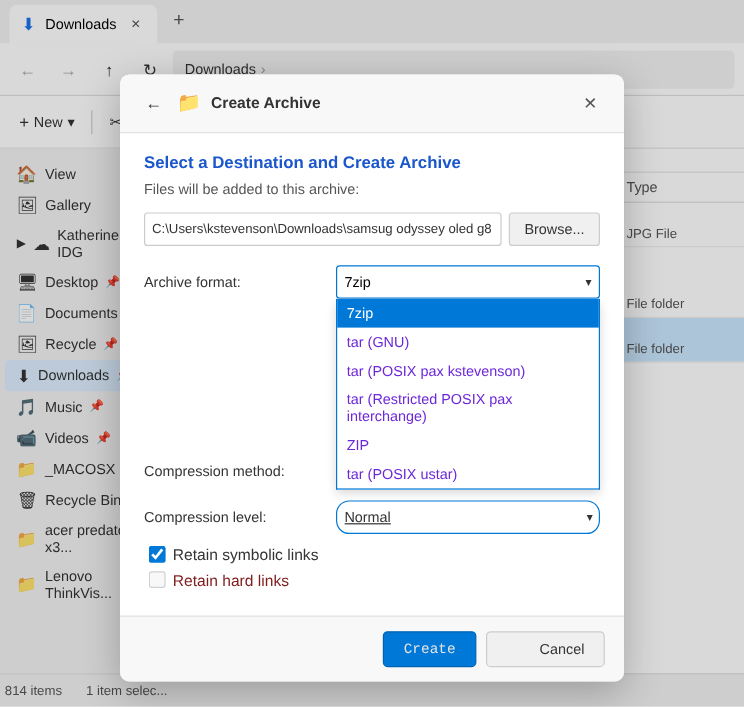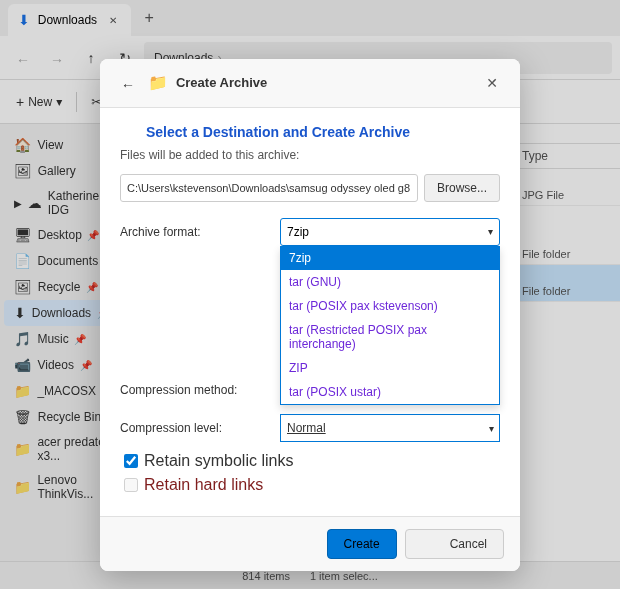--- a/index.html
+++ b/index.html
@@ -195,21 +195,20 @@
     .status-bar {
       height: 28px;
       background: #f3f3f3;
       border-top: 1px solid #e0e0e0;
       display: flex;
       align-items: center;
       padding: 0 4px;
       gap: 20px;
       font-size: 11px;
       color: #555;
-      justify-content: center;
     }
 
     
     .modal-overlay {
       position: absolute;
       top: 0; left: 0;
       width: 620px; height: 589px;
       background: rgba(0,0,0,0.15);
       display: flex;
       align-items: center;
@@ -256,21 +255,20 @@
     }
 
     .modal-body {
       padding: 16px 20px;
     }
     .modal-section-title {
       font-size: 14px;
       font-weight: 600;
       color: #1a56cc;
       margin-bottom: 8px;
-      margin-left: 26px;
     }
     .modal-description {
       font-size: 12px;
       color: #555;
       margin-bottom: 12px;
     }
 
     .modal-path-row {
       display: flex;
       align-items: center;
@@ -309,21 +307,21 @@
       color: #333;
     }
     .modal-select-wrapper {
       flex: 1;
       position: relative;
     }
     .modal-select {
       width: 100%;
       height: 28px;
       border: 1px solid #0078d7;
-      border-radius: 0;
+      border-radius: 11px;
       padding: 0 6px;
       font-size: 12px;
       color: #333;
       background: #fff;
       appearance: none;
       cursor: pointer;
       text-decoration: underline;
     }
     .select-arrow {
       position: absolute;
@@ -360,21 +358,21 @@
       align-items: center;
       gap: 6px;
       margin-bottom: 6px;
       padding-left: 4px;
     }
     .modal-checkbox {
       width: 14px; height: 14px;
       accent-color: #0078d7;
     }
     .modal-checkbox-label {
-      font-size: 16px;
+      font-size: 13px;
       color: #333;
     }
     .modal-checkbox-label.disabled {
       color: #7f1d1d;
     }
 
     .modal-footer {
       display: flex;
       justify-content: flex-end;
       gap: 8px;
@@ -385,22 +383,23 @@
     .modal-action-btn {
       height: 30px;
       padding: 0 16px;
       border-radius: 4px;
       font-size: 12px;
       cursor: pointer;
       border: 1px solid #ccc;
     }
     .modal-action-btn.primary {
       background: #0078d7;
-      color: #000000;
+      color: #e5e5e5;
       border-color: #0063b1;
+      font-family: Liberation Mono, monospace;
     }
     .modal-action-btn.secondary {
       background: #f0f0f0;
       color: #333;
       padding-left: 44px;
     }
   </style>
 </head>
 <body>
 

